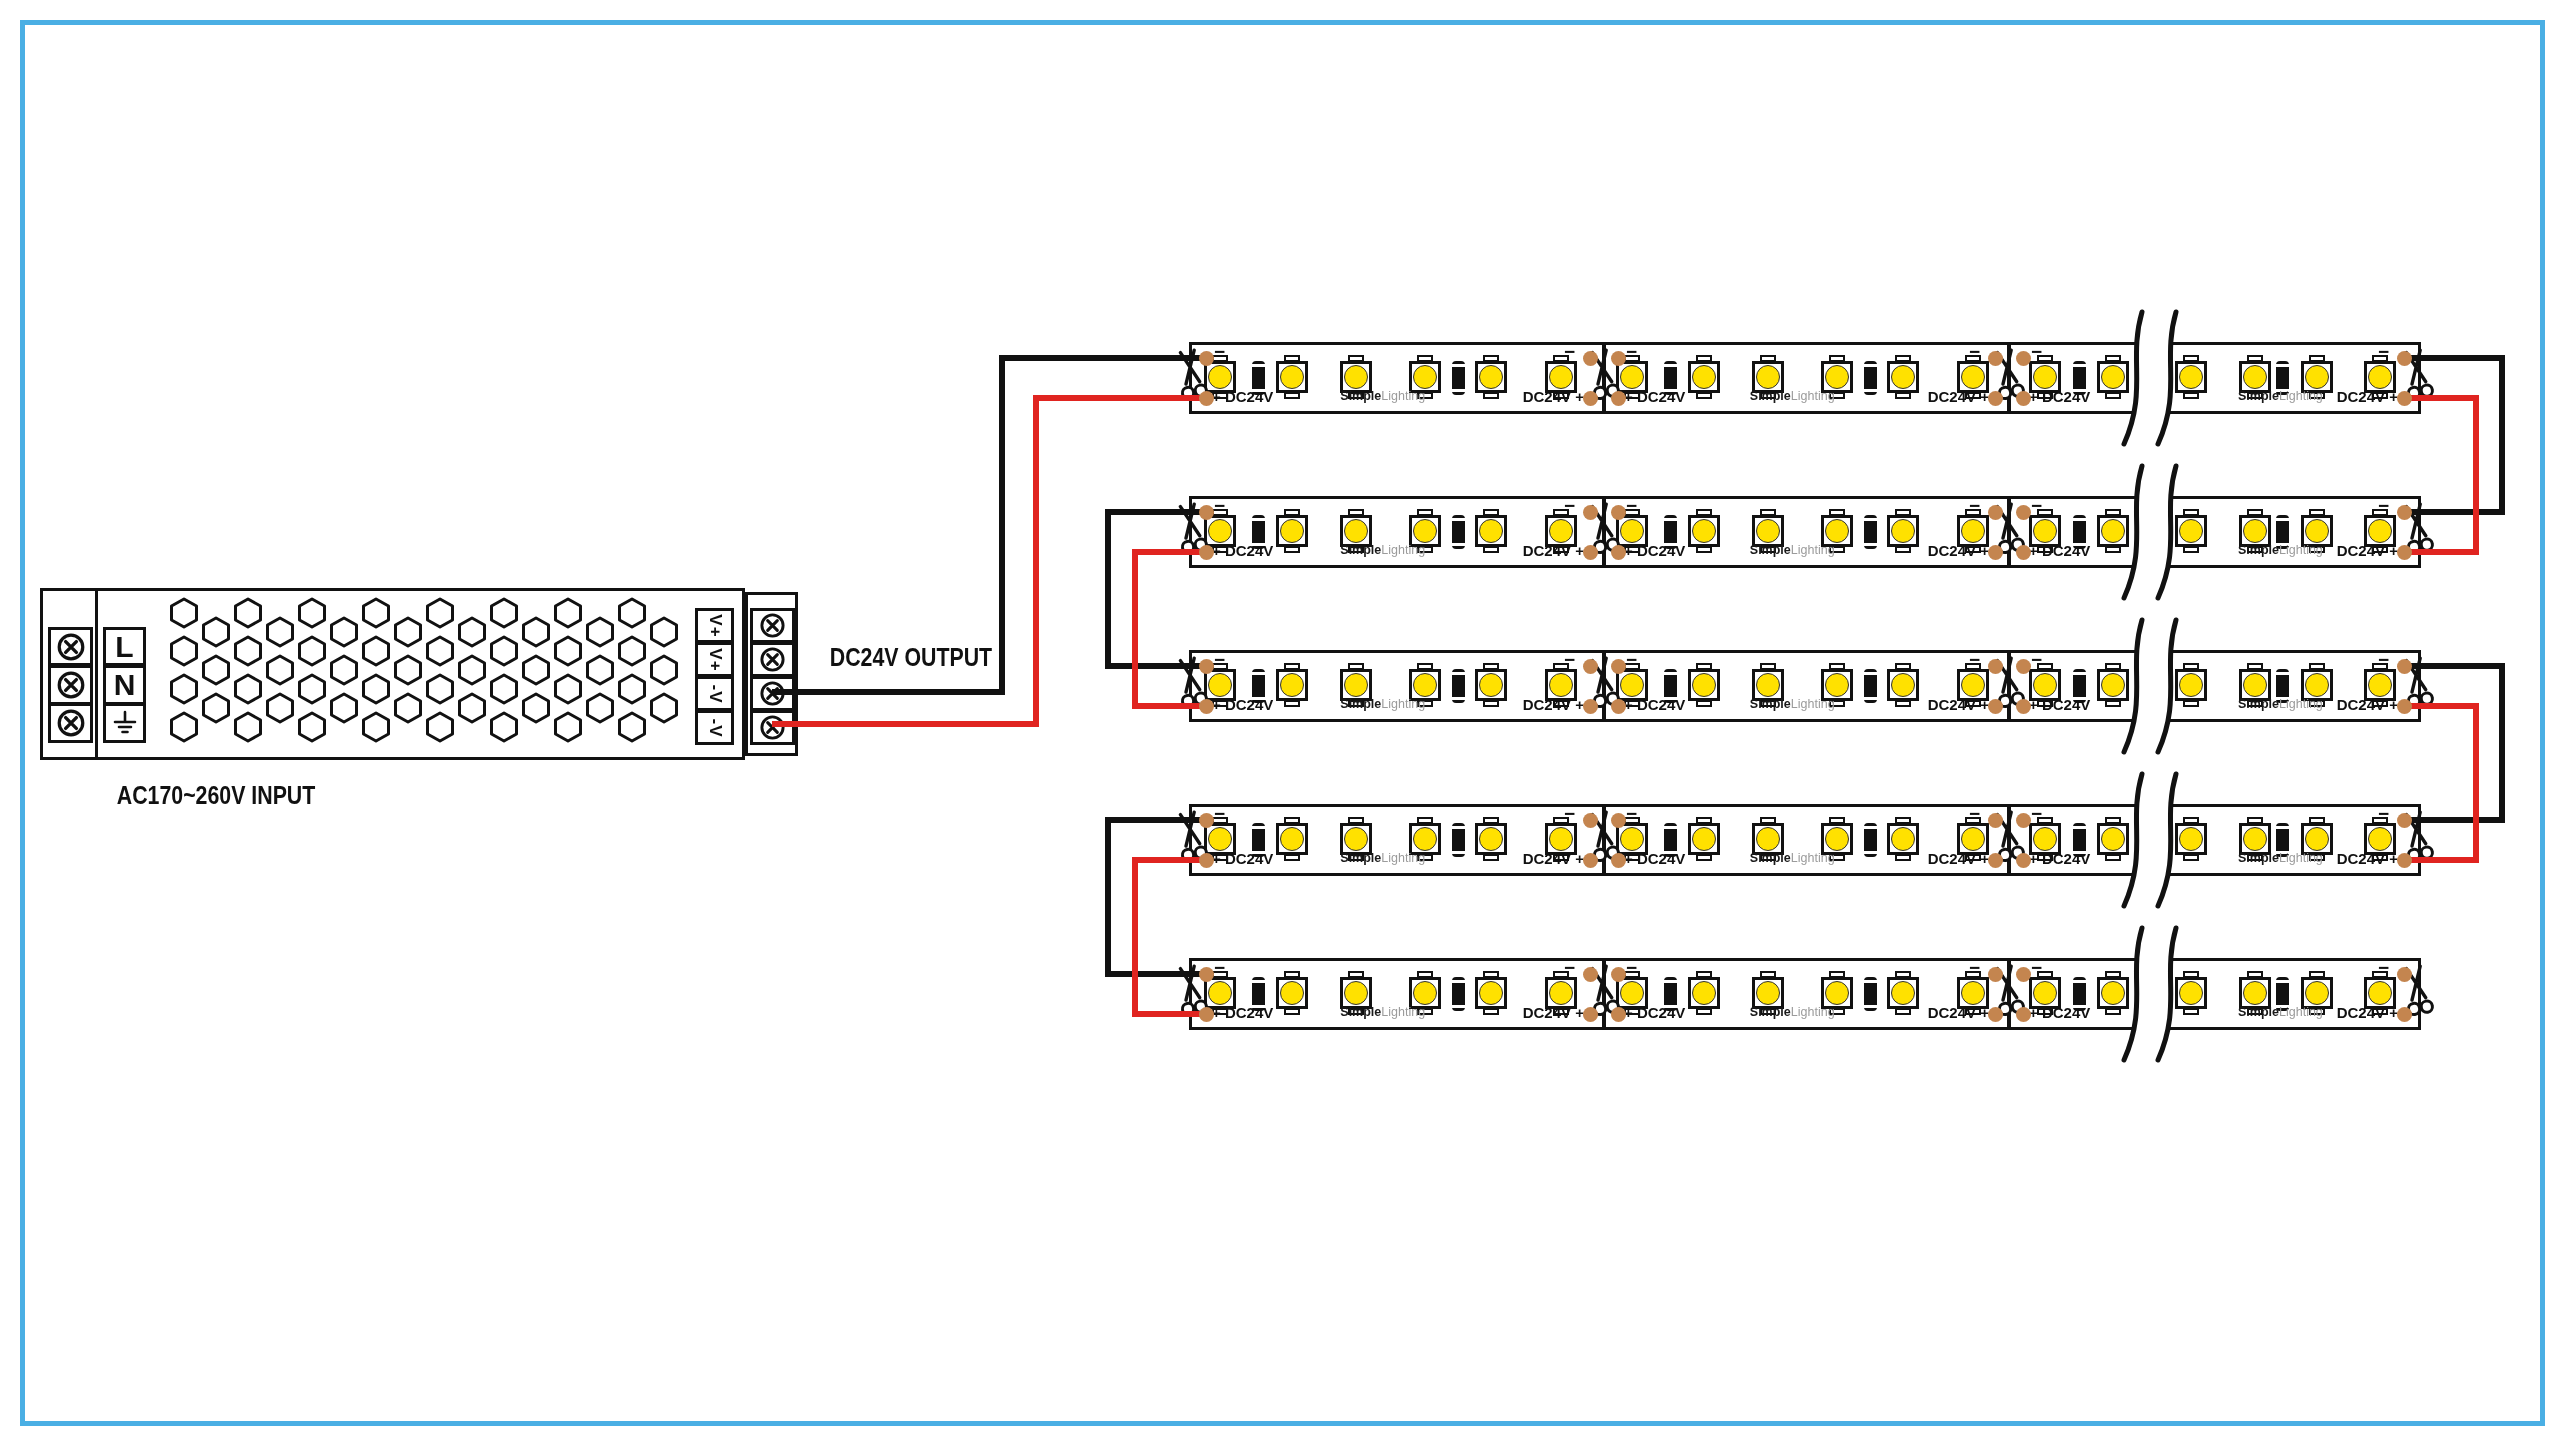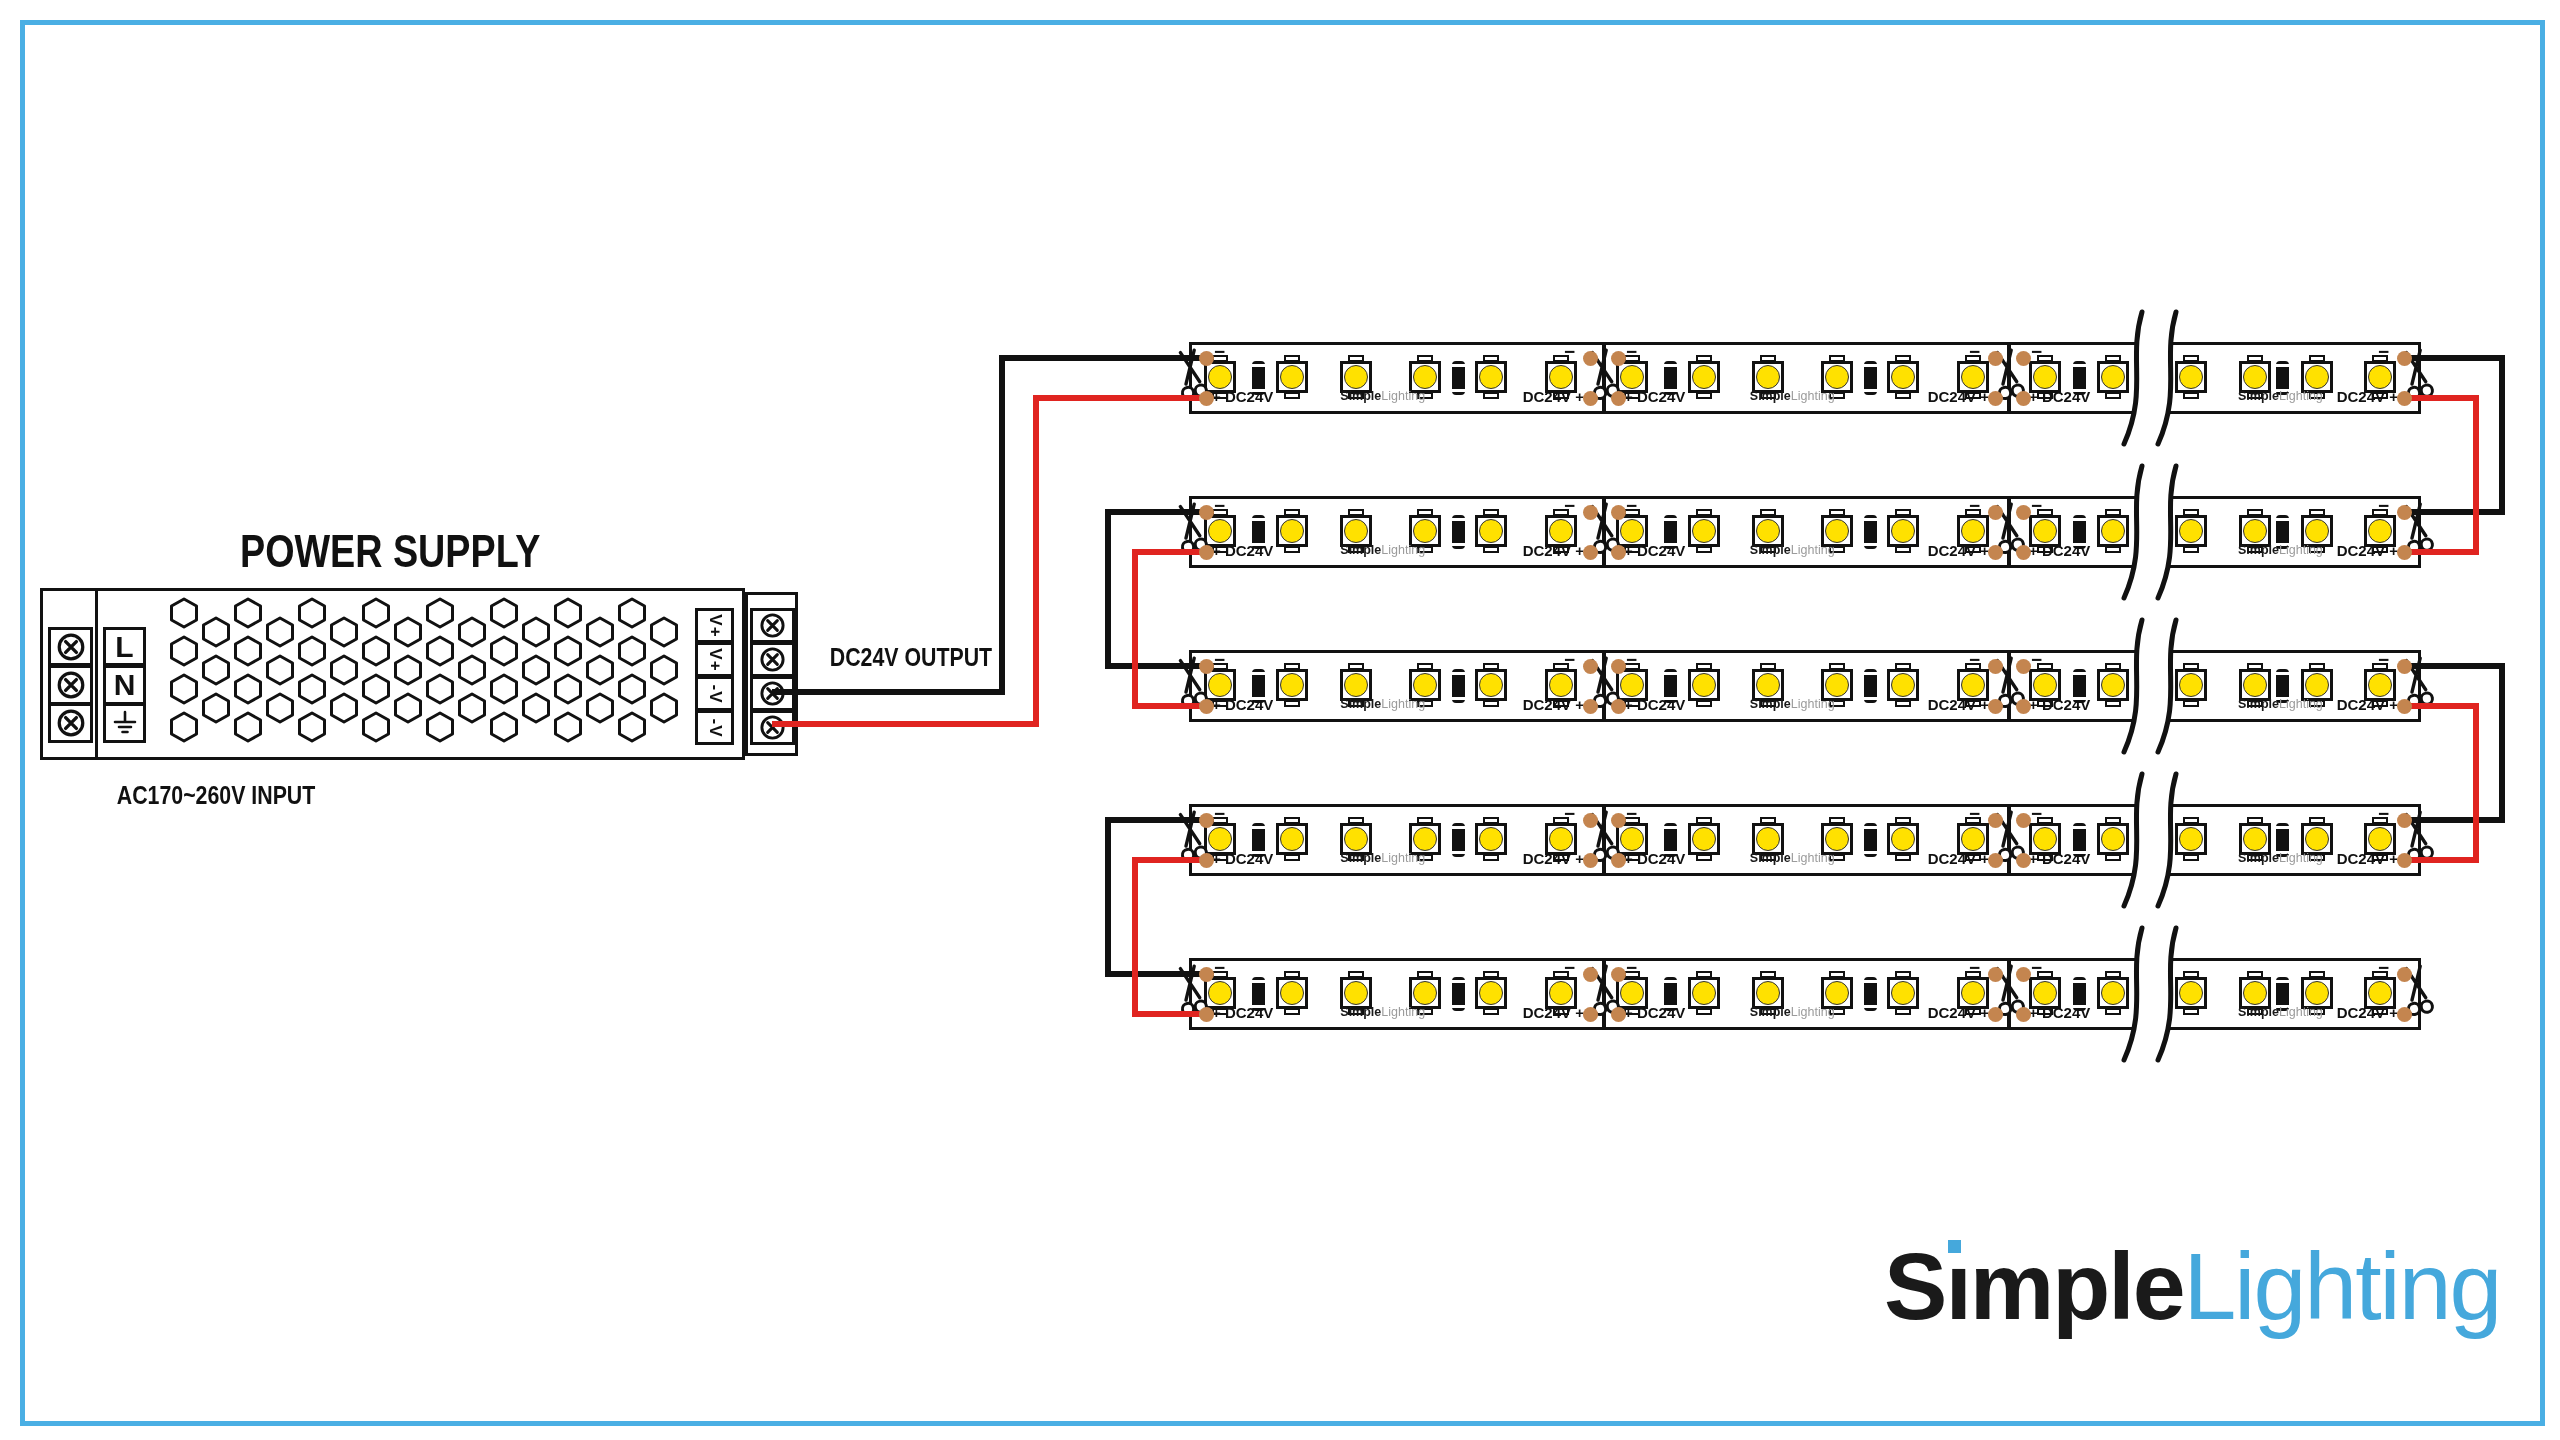--- a/index.html
+++ b/index.html
@@ -39,23 +39,20 @@
   .lg-l{font-weight:400;color:#45A8DC;}
   .lg-i{font-weight:800;color:#1a1a1a;position:relative;}
   .lg-i::after{content:"";position:absolute;left:3px;top:7px;width:13px;height:13px;background:#45A8DC;}
 </style>
 </head>
 <body>
 
 <div id="canvas">
   <div id="frame" class="abs"></div>
 
-  <div id="psu-title" class="abs">
-    <span class="squeeze">POWER SUPPLY</span>
-  </div>
 
   <div class="abs blackbox" style="left:40px;top:588px;width:705px;height:172px;"></div>
   <div class="abs" style="left:95px;top:588px;width:3px;height:172px;background:#111;"></div>
   <div class="abs blackbox" style="left:745px;top:592px;width:53px;height:164px;"></div>
 
   <div id="psu-generated">
       <div class="abs term-cell" style="left:48px;top:627px;width:45px;height:39px;">
         <div style="display:flex;align-items:center;justify-content:center;width:100%;height:100%;">
           <svg width="30" height="30" viewBox="0 0 28 28">
             <circle cx="14" cy="14" r="11" fill="#fff" stroke="#111" stroke-width="3"></circle>
@@ -1151,14 +1148,13 @@
       <div class="abs pad" style="left: 1610.5px; top: 966.5px; background: rgb(196, 133, 79);"></div>
       <div class="abs pad" style="left: 1610.5px; top: 1006.5px; background: rgb(196, 133, 79);"></div>
       <div class="abs pad" style="left: 1987.5px; top: 966.5px; background: rgb(196, 133, 79);"></div>
       <div class="abs pad" style="left: 1987.5px; top: 1006.5px; background: rgb(196, 133, 79);"></div>
       <div class="abs pad" style="left: 2015.5px; top: 966.5px; background: rgb(196, 133, 79);"></div>
       <div class="abs pad" style="left: 2015.5px; top: 1006.5px; background: rgb(196, 133, 79);"></div>
       <div class="abs pad" style="left: 2396.5px; top: 966.5px; background: rgb(196, 133, 79);"></div>
       <div class="abs pad" style="left: 2396.5px; top: 1006.5px; background: rgb(196, 133, 79);"></div>
     </div>
 
-  <div id="logo" class="abs"><span class="lg-b">S</span><span class="lg-i">ı</span><span class="lg-b">mple</span><span class="lg-l">Lighting</span></div>
 </div>
 
 </body></html>

